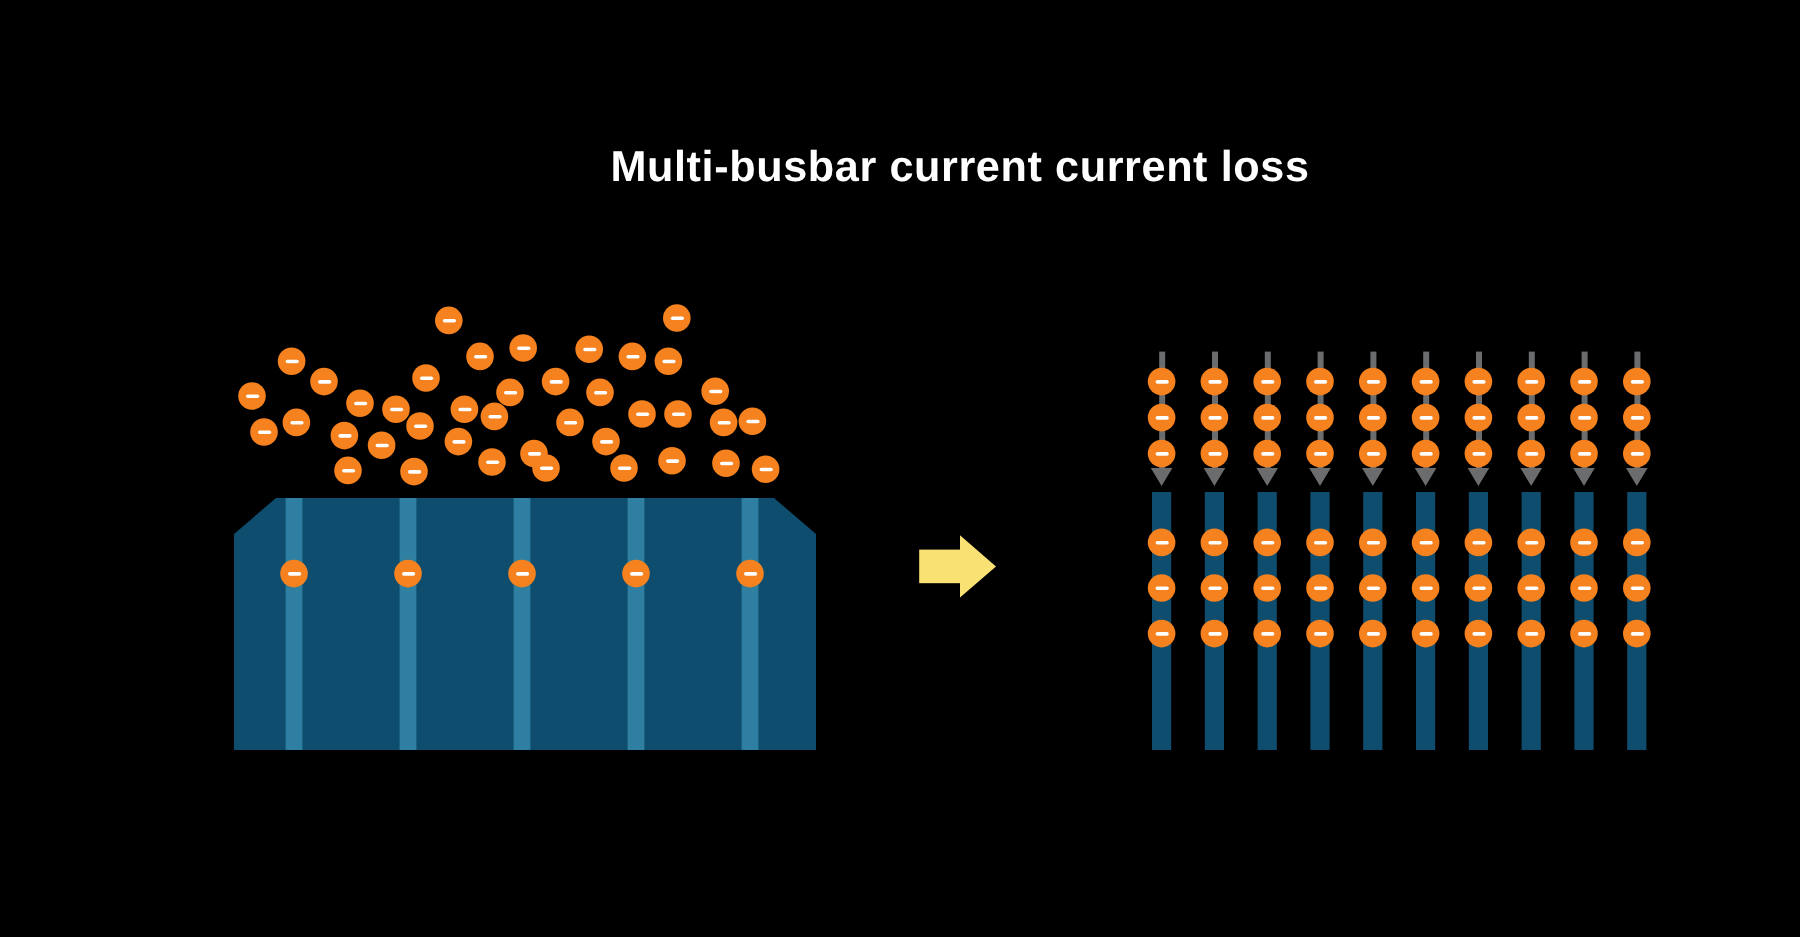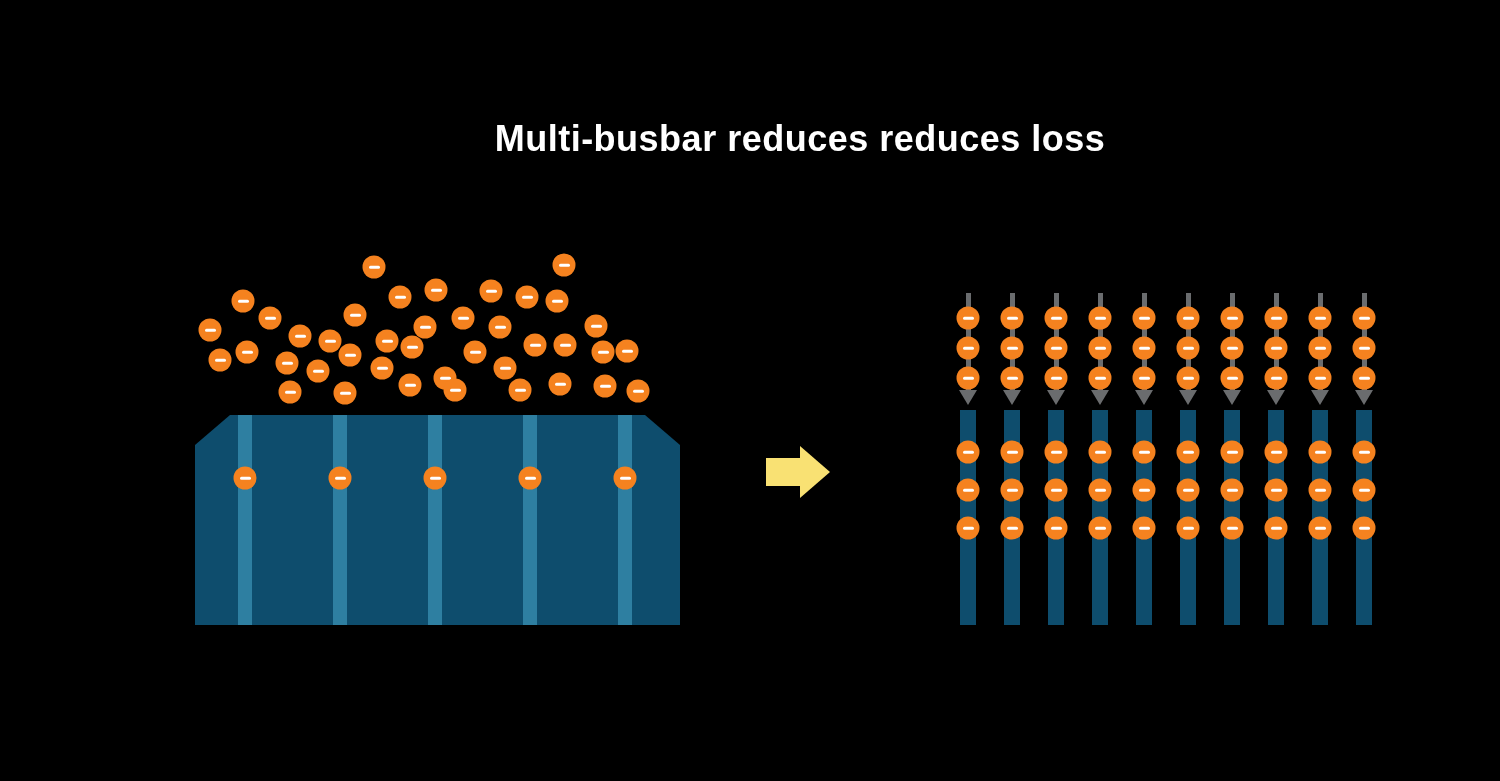--- a/index.html
+++ b/index.html
@@ -113,21 +113,21 @@
     height:0;
     border-top:26px solid transparent;
     border-bottom:26px solid transparent;
     border-left:30px solid var(--flow-arrow,#f9e173);
   }
 </style>
 </head>
 <body>
 
 <div id="stage">
-  <h1 class="title">Multi-busbar reduces reduces loss</h1>
+  <h1 class="title">Multi-busbar current current loss</h1>
 
   <div class="cell-body"></div>
 
   <div class="flow-arrow">
     <div class="shaft"></div>
     <div class="head"></div>
   </div>
 <div class="busbar-left" style="left: 238px;"></div>
     <div class="busbar-left" style="left: 333px;"></div>
     <div class="busbar-left" style="left: 428px;"></div>

